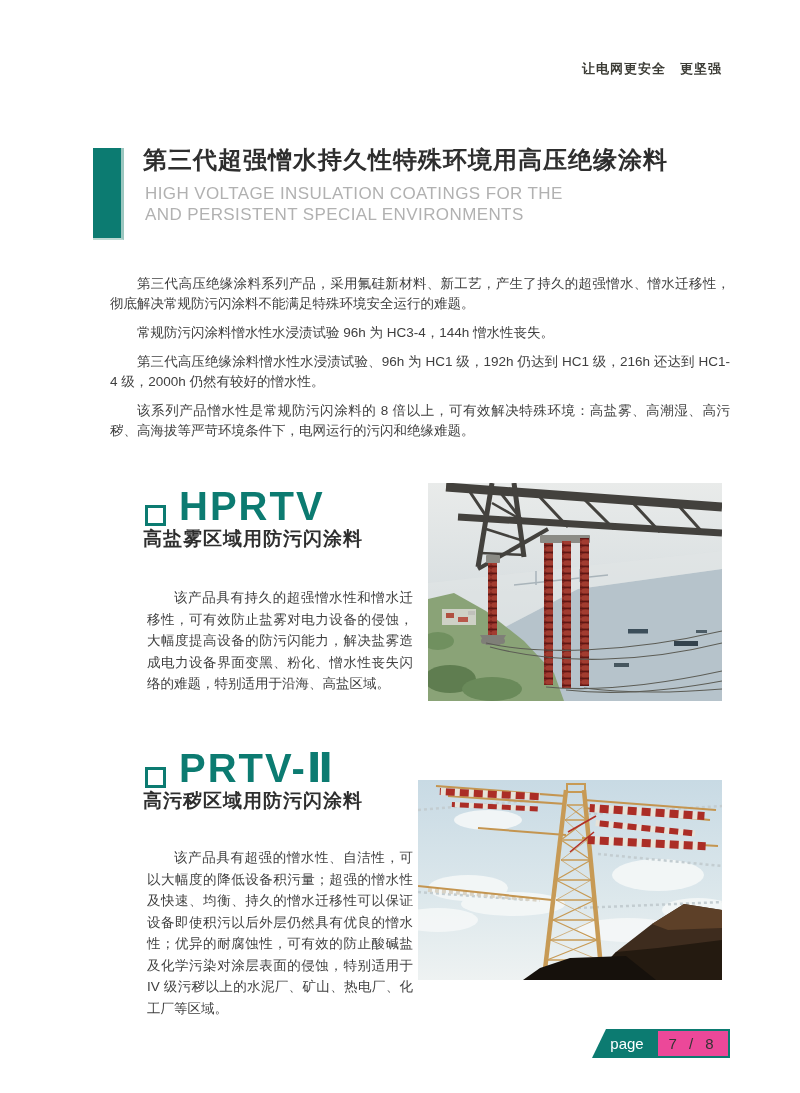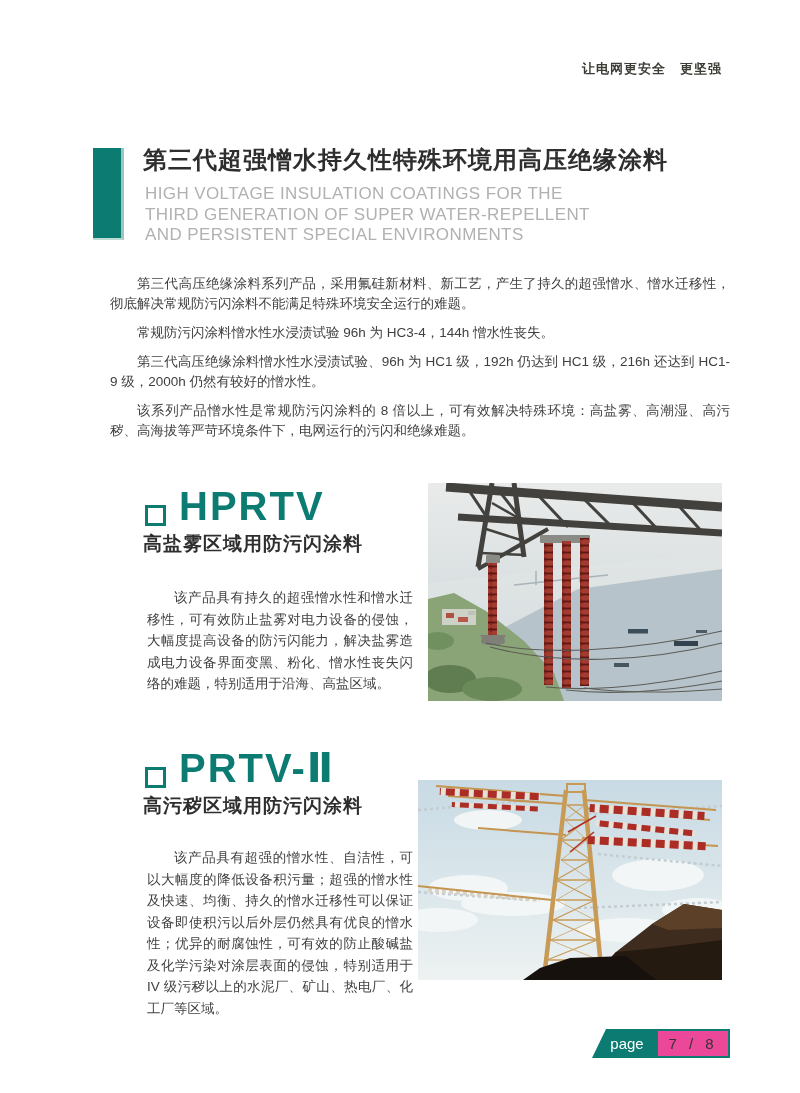--- a/index.html
+++ b/index.html
@@ -18,21 +18,21 @@
             color:#b1b1b1;letter-spacing:0.4px;font-weight:normal;}
 
   .intro{position:absolute;left:110px;top:270px;width:620px;font-size:13.5px;
          line-height:20px;text-align:justify;color:#3f3f3f;}
   .intro p{margin:4px 0 9px 0;text-indent:2em;}
 
   .sec-head{position:absolute;left:145px;width:310px;}
   .sec-head .row{display:flex;align-items:flex-end;}
   .sq{width:15px;height:15px;border:3px solid #0c7b71;margin-right:13px;flex:0 0 auto;}
   .sec-name{font-size:40px;font-weight:bold;color:#0c7b71;letter-spacing:2px;line-height:1;}
-  .sec-sub{font-size:19px;font-weight:bold;color:#2e2e2e;letter-spacing:1px;margin-top:5px;margin-left:-2px;}
+  .sec-sub{font-size:19px;font-weight:bold;color:#2e2e2e;letter-spacing:1px;margin-left:-2px;}
 
   .sec-body{position:absolute;left:143px;width:274px;font-size:13.5px;line-height:21.5px;
             text-align:justify;color:#3f3f3f;}
   .sec-body p{margin:4px;text-indent:2em;}
 
   .photo{position:absolute;display:block;}
   #photo-1{left:428px;top:483px;}
   #photo-2{left:418px;top:780px;}
 
   #head-1{top:486px;}
@@ -52,28 +52,27 @@
 <body>
 
 <div class="page">
 
   <div class="slogan">让电网更安全　更坚强</div>
 
   <div class="accent-bar"></div>
   <div class="title-zh">第三代超强憎水持久性特殊环境用高压绝缘涂料</div>
   <div class="title-en">
     <div>HIGH VOLTAGE INSULATION COATINGS FOR THE</div>
-    <div>THIRD GENERATION OF SUPER WATER-REPELLENT</div>
     <div>AND PERSISTENT SPECIAL ENVIRONMENTS</div>
   </div>
 
   <div class="intro">
     <p>第三代高压绝缘涂料系列产品，采用氟硅新材料、新工艺，产生了持久的超强憎水、憎水迁移性，彻底解决常规防污闪涂料不能满足特殊环境安全运行的难题。</p>
     <p>常规防污闪涂料憎水性水浸渍试验 96h 为 HC3-4，144h 憎水性丧失。</p>
-    <p>第三代高压绝缘涂料憎水性水浸渍试验、96h 为 HC1 级，192h 仍达到 HC1 级，216h 还达到 HC1-9 级，2000h 仍然有较好的憎水性。</p>
+    <p>第三代高压绝缘涂料憎水性水浸渍试验、96h 为 HC1 级，192h 仍达到 HC1 级，216h 还达到 HC1-4 级，2000h 仍然有较好的憎水性。</p>
     <p>该系列产品憎水性是常规防污闪涂料的 8 倍以上，可有效解决特殊环境：高盐雾、高潮湿、高污秽、高海拔等严苛环境条件下，电网运行的污闪和绝缘难题。</p>
   </div>
 
   <div class="sec-head" id="head-1">
     <div class="row">
       <span class="sq"></span>
       <span class="sec-name">HPRTV</span>
     </div>
     <div class="sec-sub">高盐雾区域用防污闪涂料</div>
   </div>

